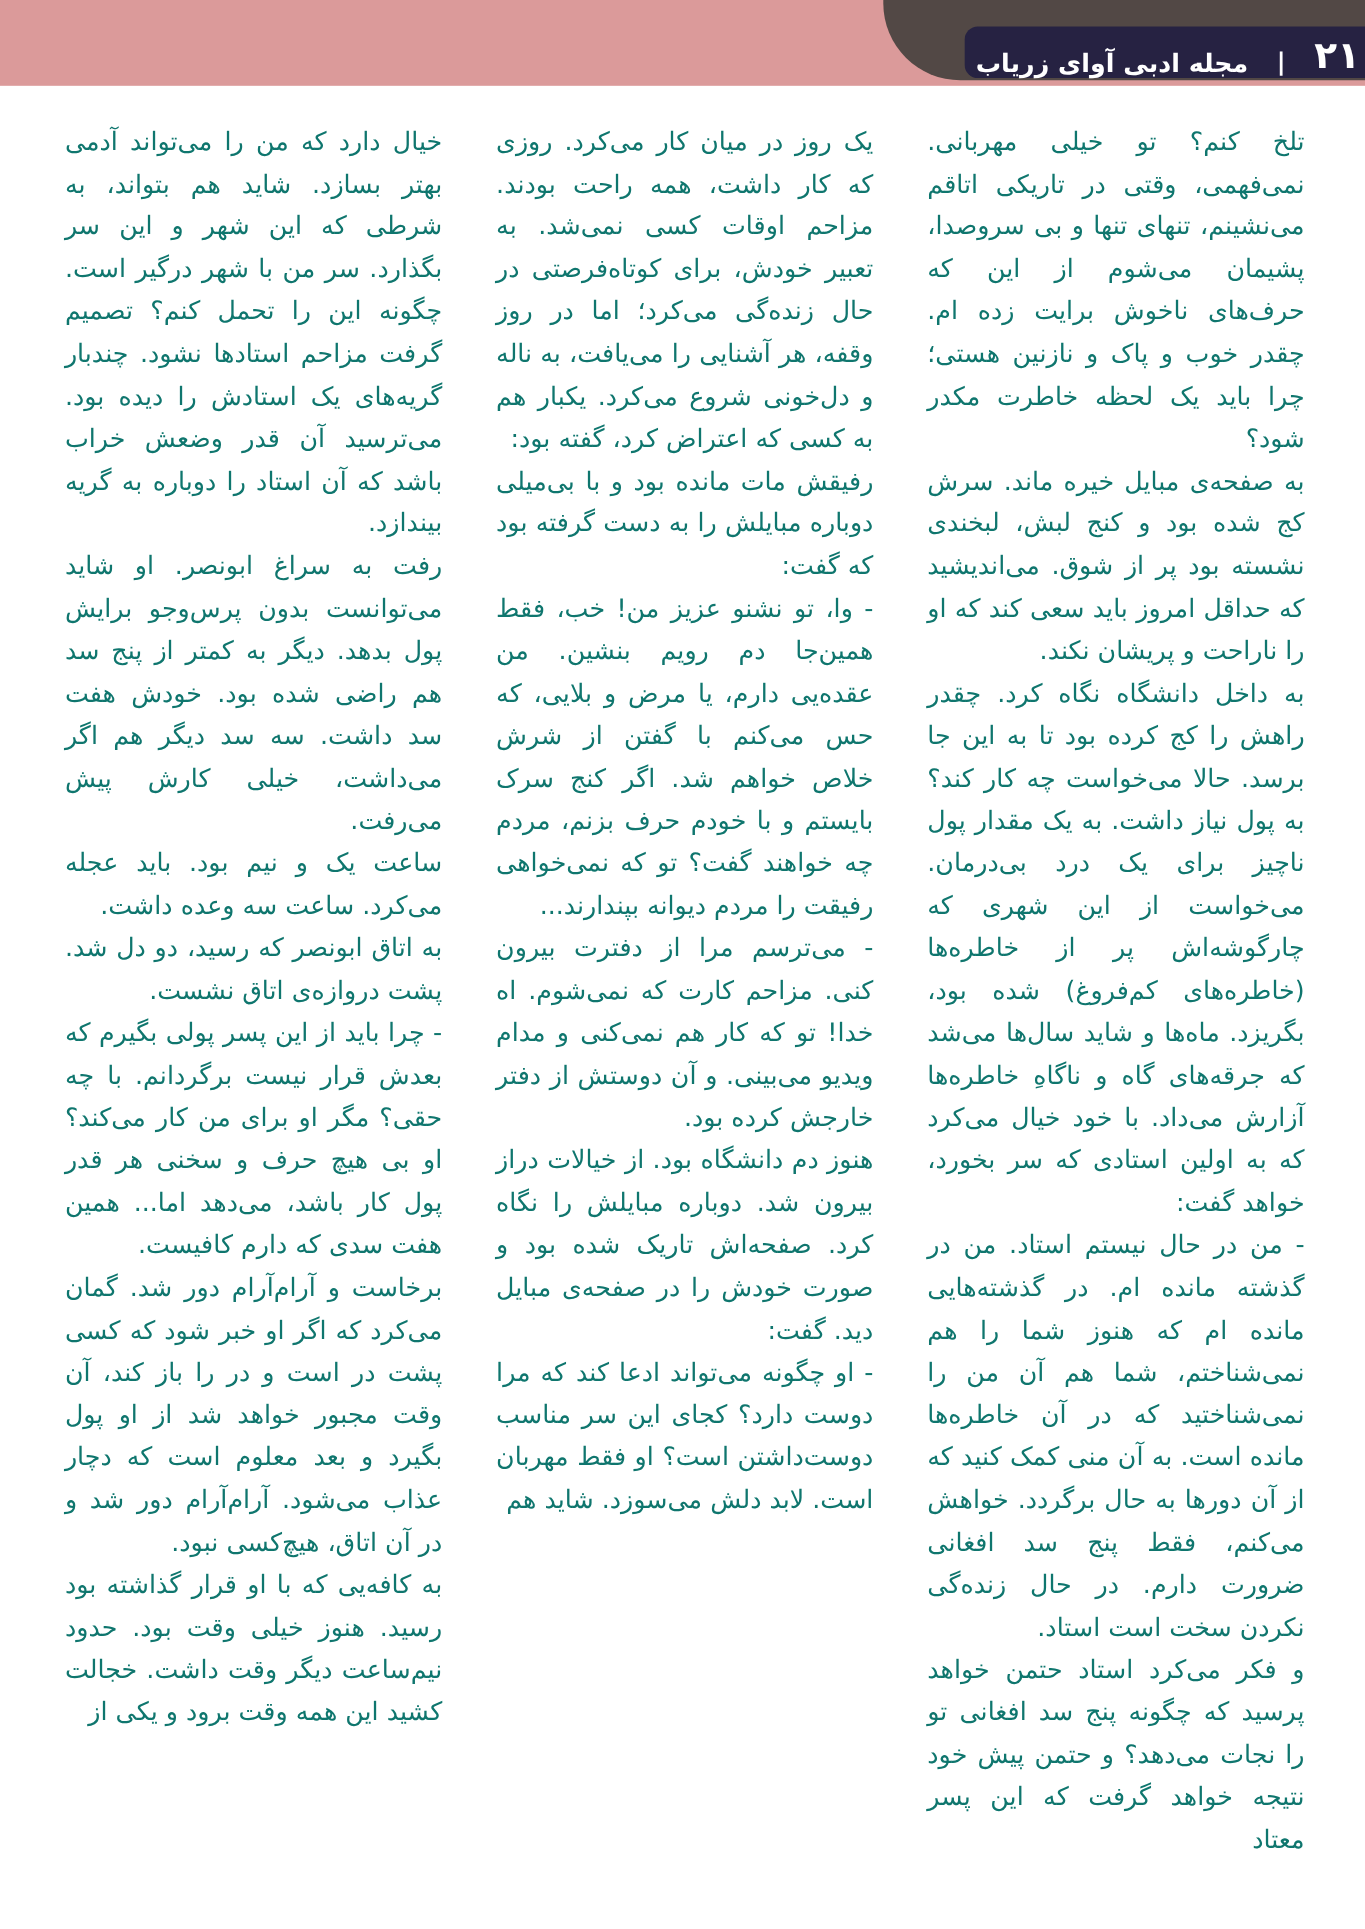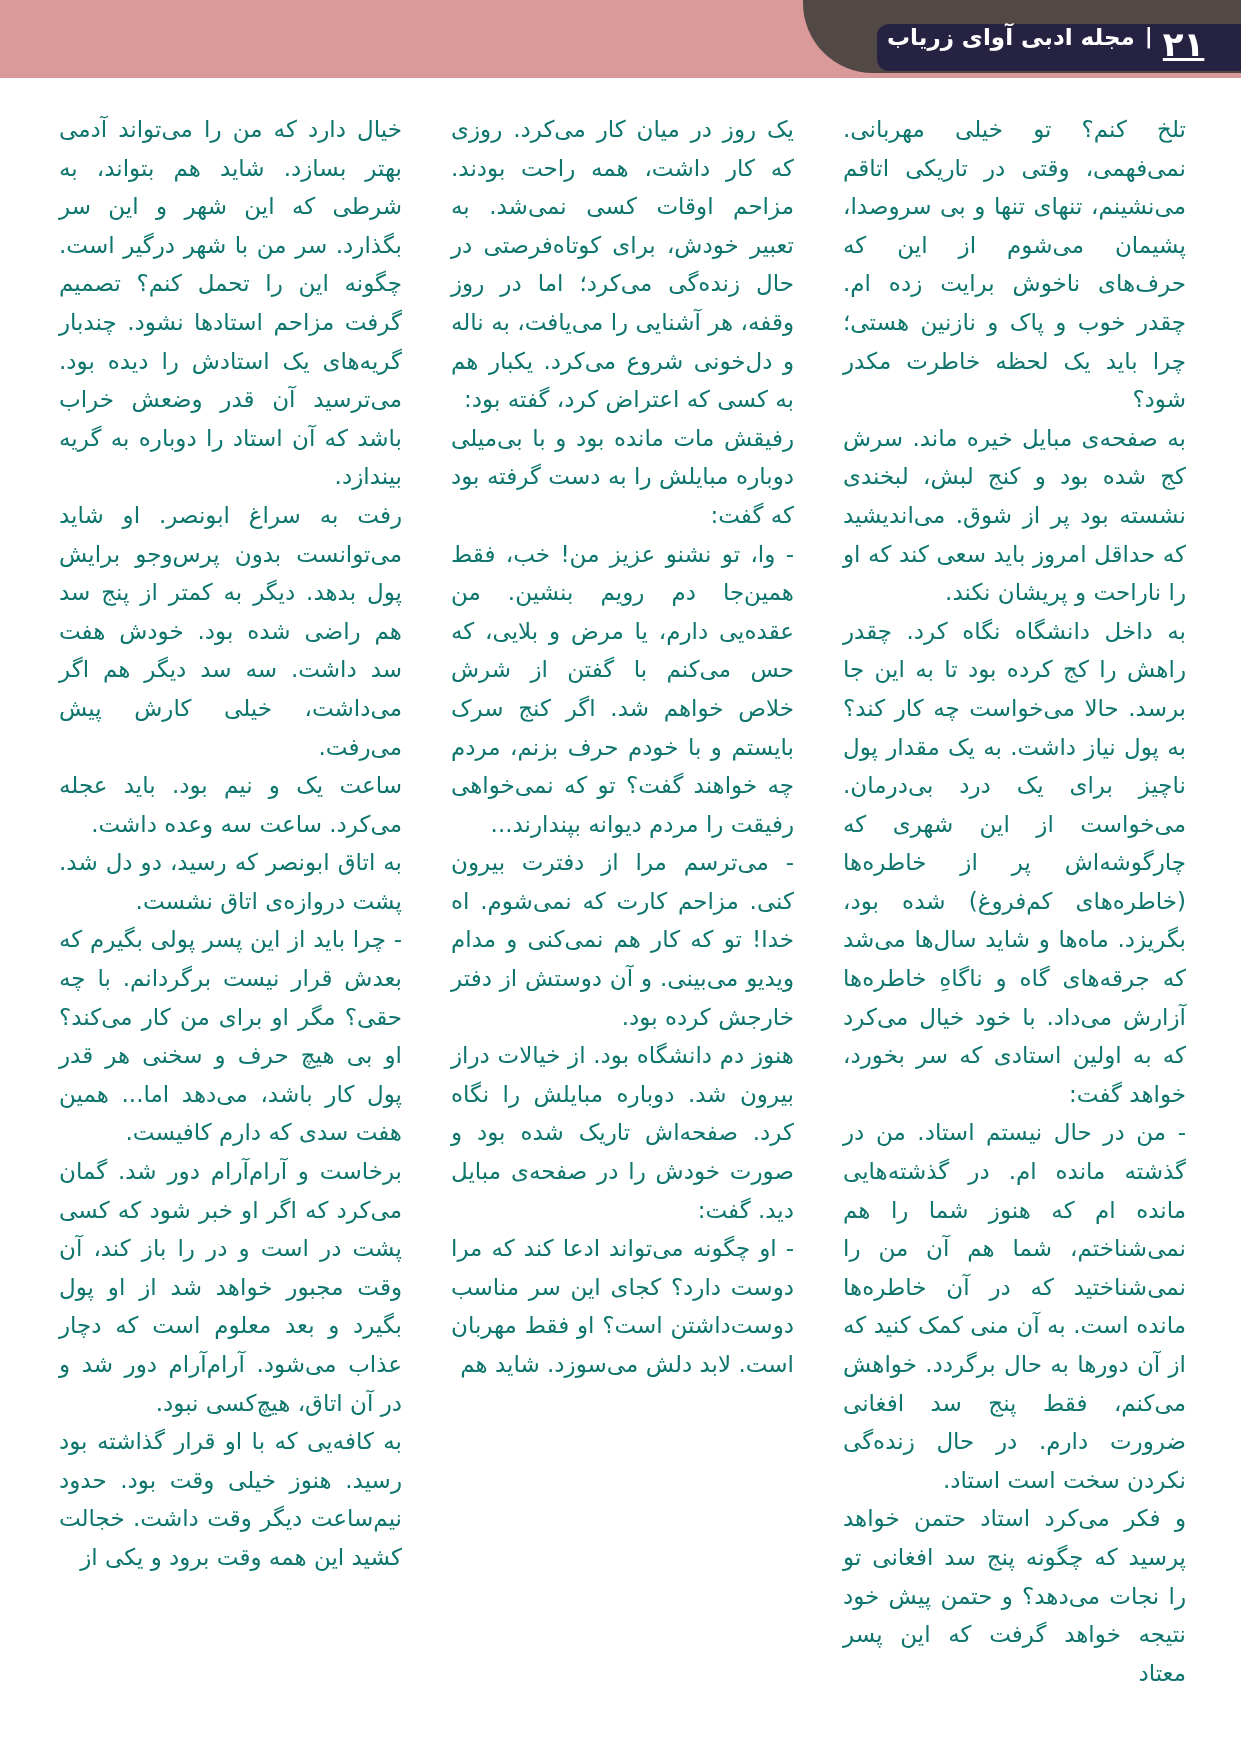--- a/index.html
+++ b/index.html
@@ -35,22 +35,22 @@
   .header-pill {
     position: absolute;
     top: 24px;
     left: 877px;
     right: 0;
     height: 47px;
     background: #262242;
     border-top-left-radius: 12px;
     border-bottom-left-radius: 12px;
     display: flex;
-    align-items: flex-start;
-    gap: 10px;
+    align-items: flex-end;
+    gap: 26px;
     padding-left: 10px;
     box-sizing: border-box;
   }
   .pill-title {
     color: #ffffff;
     font-weight: bold;
     font-size: 23px;
     direction: rtl;
     white-space: nowrap;
   }
@@ -58,21 +58,20 @@
     color: #ffffff;
     font-size: 22px;
     font-weight: bold;
     transform: translateY(-1px);
   }
   .pill-num {
     color: #ffffff;
     font-weight: bold;
     font-size: 34px;
     direction: rtl;
-    text-decoration: underline;
   }
   
   .content {
     position: absolute;
     top: 110px;
     left: 57px;
     right: 55px;
     display: flex;
     direction: rtl;          
     gap: 49px;

